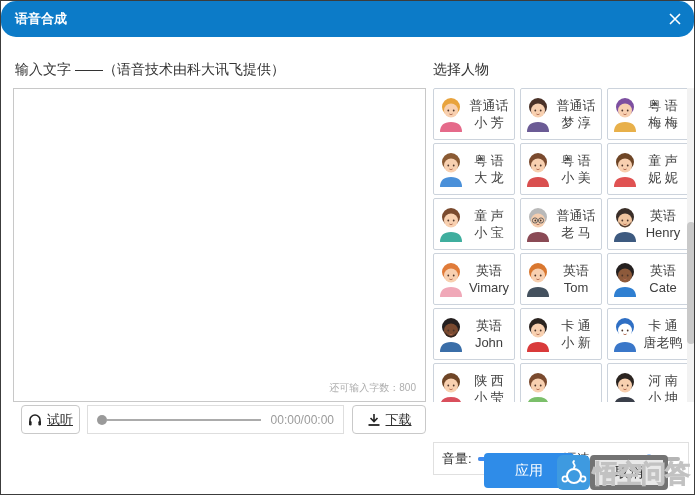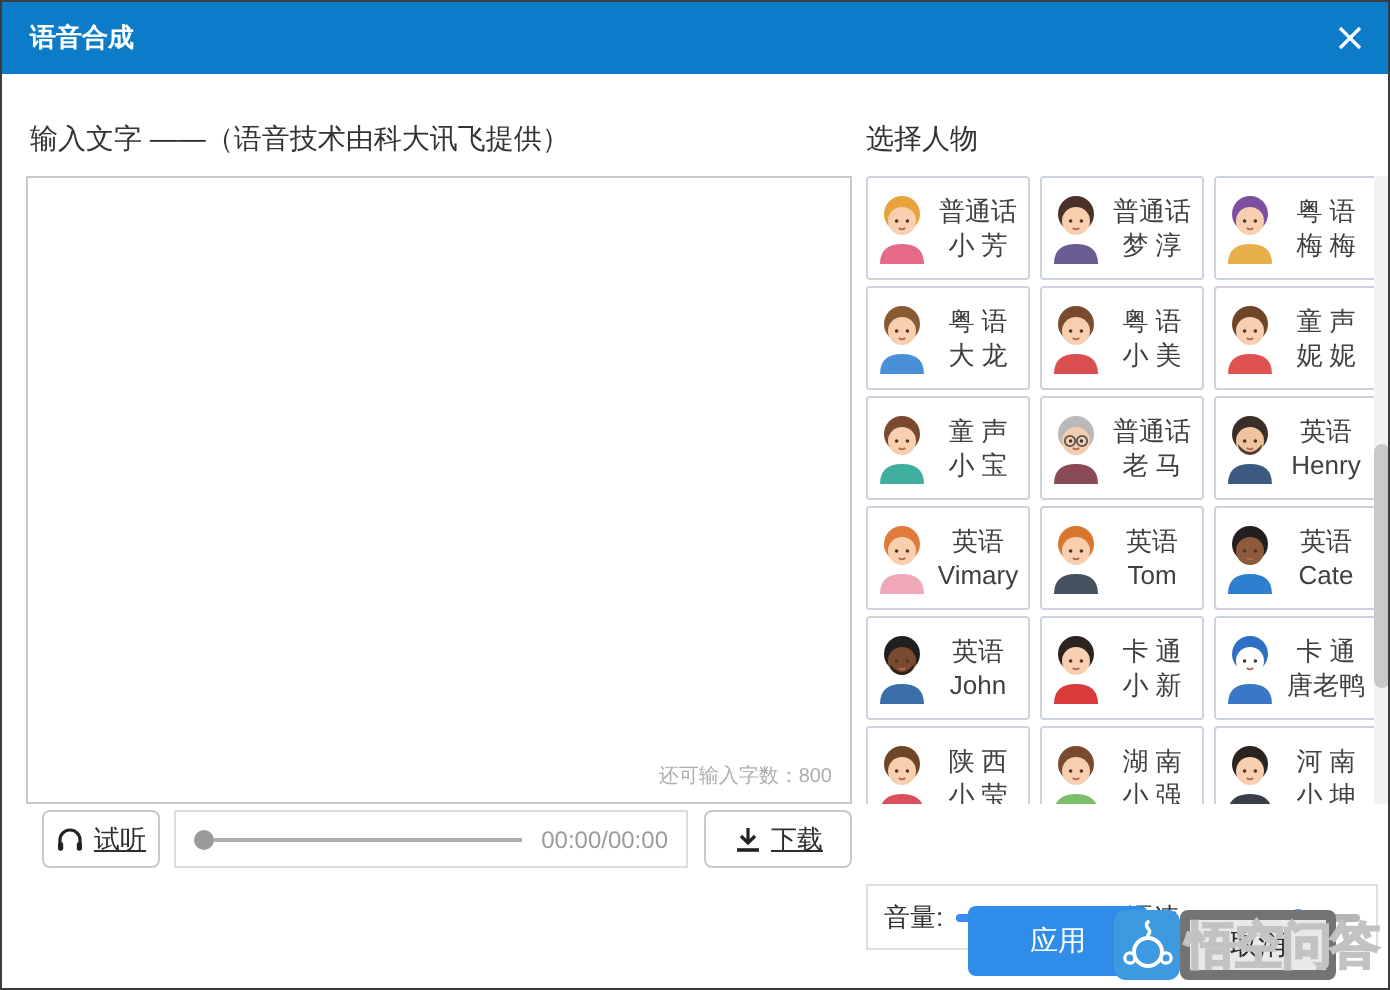--- a/index.html
+++ b/index.html
@@ -99,21 +99,21 @@
     font-size:25px; font-weight:bold; line-height:32px; text-align:center;
     color:rgba(225,225,225,0.82); -webkit-text-stroke:1px #c2c2c2;
     letter-spacing:-1px; pointer-events:none;
   }
 </style>
 </head>
 <body>
 
 <div class="window">
 
-  <div class="titlebar" style="background: rgb(12, 123, 200);">
+  <div class="titlebar" style="background: rgb(12, 123, 200); border-radius: 15px;">
     <span class="title">语音合成</span>
     <span class="close-btn">
       <svg width="12" height="12" viewBox="0 0 12 12">
         <path d="M1,1 L11,11 M11,1 L1,11" stroke="#ffffff" stroke-width="1.6" fill="none"></path>
       </svg>
     </span>
   </div>
 
   <div class="section-label" id="input-label">输入文字 ——（语音技术由科大讯飞提供）</div>
   <div class="section-label" id="voice-header">选择人物</div>
@@ -380,24 +380,20 @@
       </div>
       <div class="voice-card">
         <svg width="26" height="36" viewBox="0 0 26 36" class="avatar">
           <path d="M2,36 Q2,26 13,26 Q24,26 24,36 Z" fill="#7bbf6a"></path>
           <circle cx="13" cy="11" r="9" fill="#7a4a2e"></circle>
           <circle cx="13" cy="14.5" r="7" fill="#f8d0b0"></circle>
           <circle cx="10.3" cy="14.5" r="0.9" fill="#4a342a"></circle>
           <circle cx="15.7" cy="14.5" r="0.9" fill="#4a342a"></circle>
           <path d="M11.4,18 Q13,19.4 14.6,18" fill="none" stroke="#b06a50" stroke-width="0.9"></path>
         </svg>
-        <div class="vtext">
-          <span>湖 南</span>
-          <span>小 强</span>
-        </div>
       </div>
       <div class="voice-card">
         <svg width="26" height="36" viewBox="0 0 26 36" class="avatar">
           <path d="M2,36 Q2,26 13,26 Q24,26 24,36 Z" fill="#3a3f4a"></path>
           <circle cx="13" cy="11" r="9" fill="#2b2420"></circle>
           <circle cx="13" cy="14.5" r="7" fill="#f8d0b0"></circle>
           <circle cx="10.3" cy="14.5" r="0.9" fill="#4a342a"></circle>
           <circle cx="15.7" cy="14.5" r="0.9" fill="#4a342a"></circle>
           <path d="M11.4,18 Q13,19.4 14.6,18" fill="none" stroke="#b06a50" stroke-width="0.9"></path>
         </svg>

